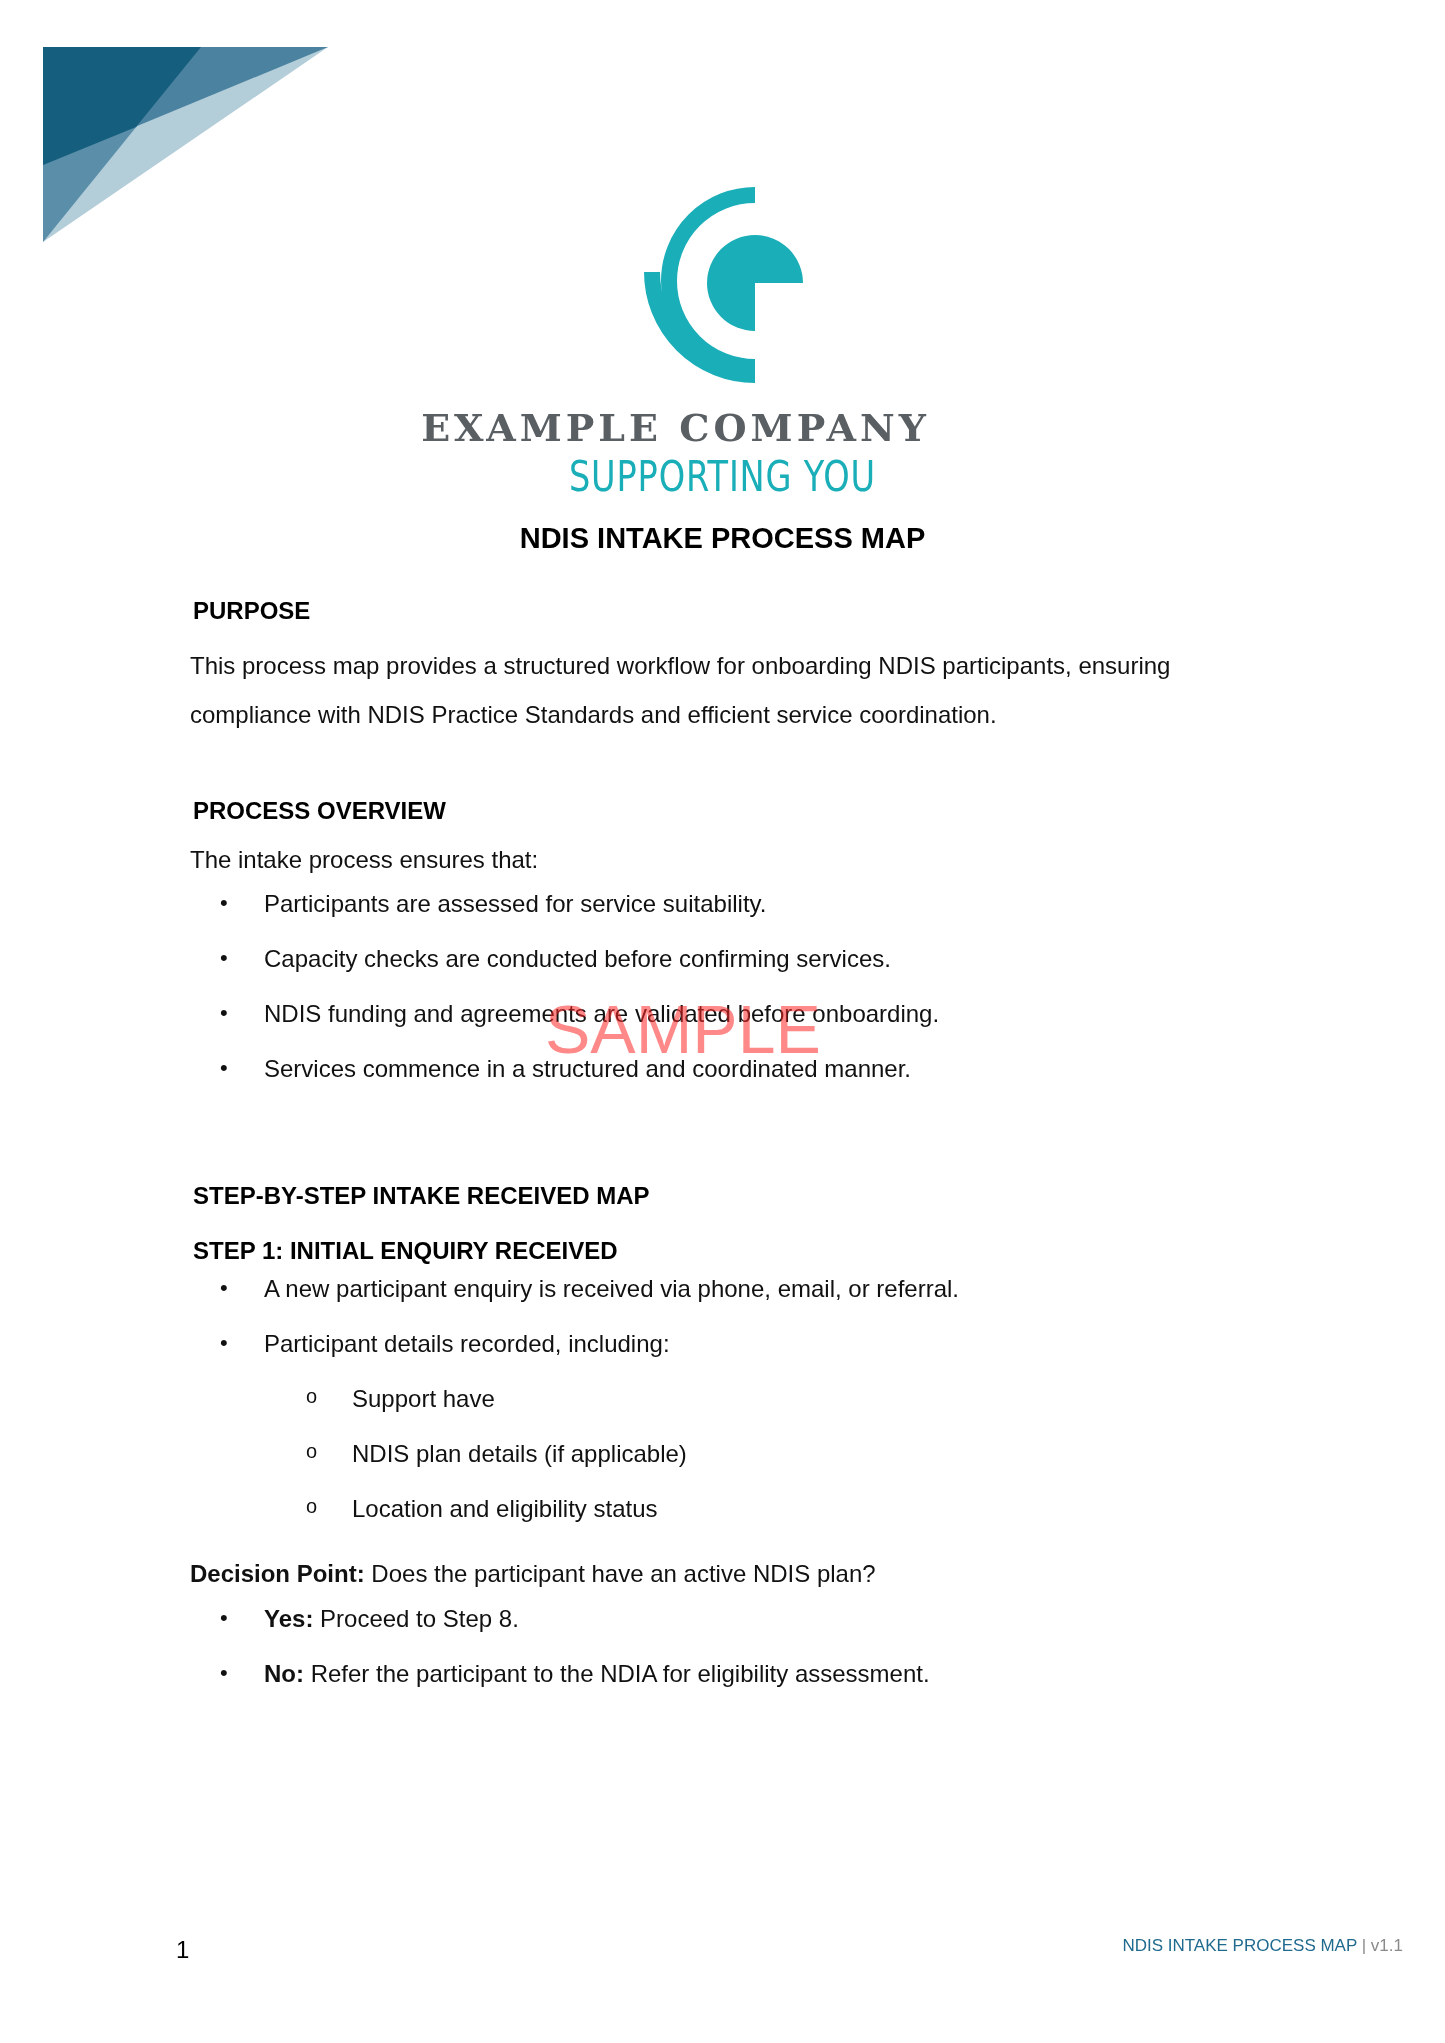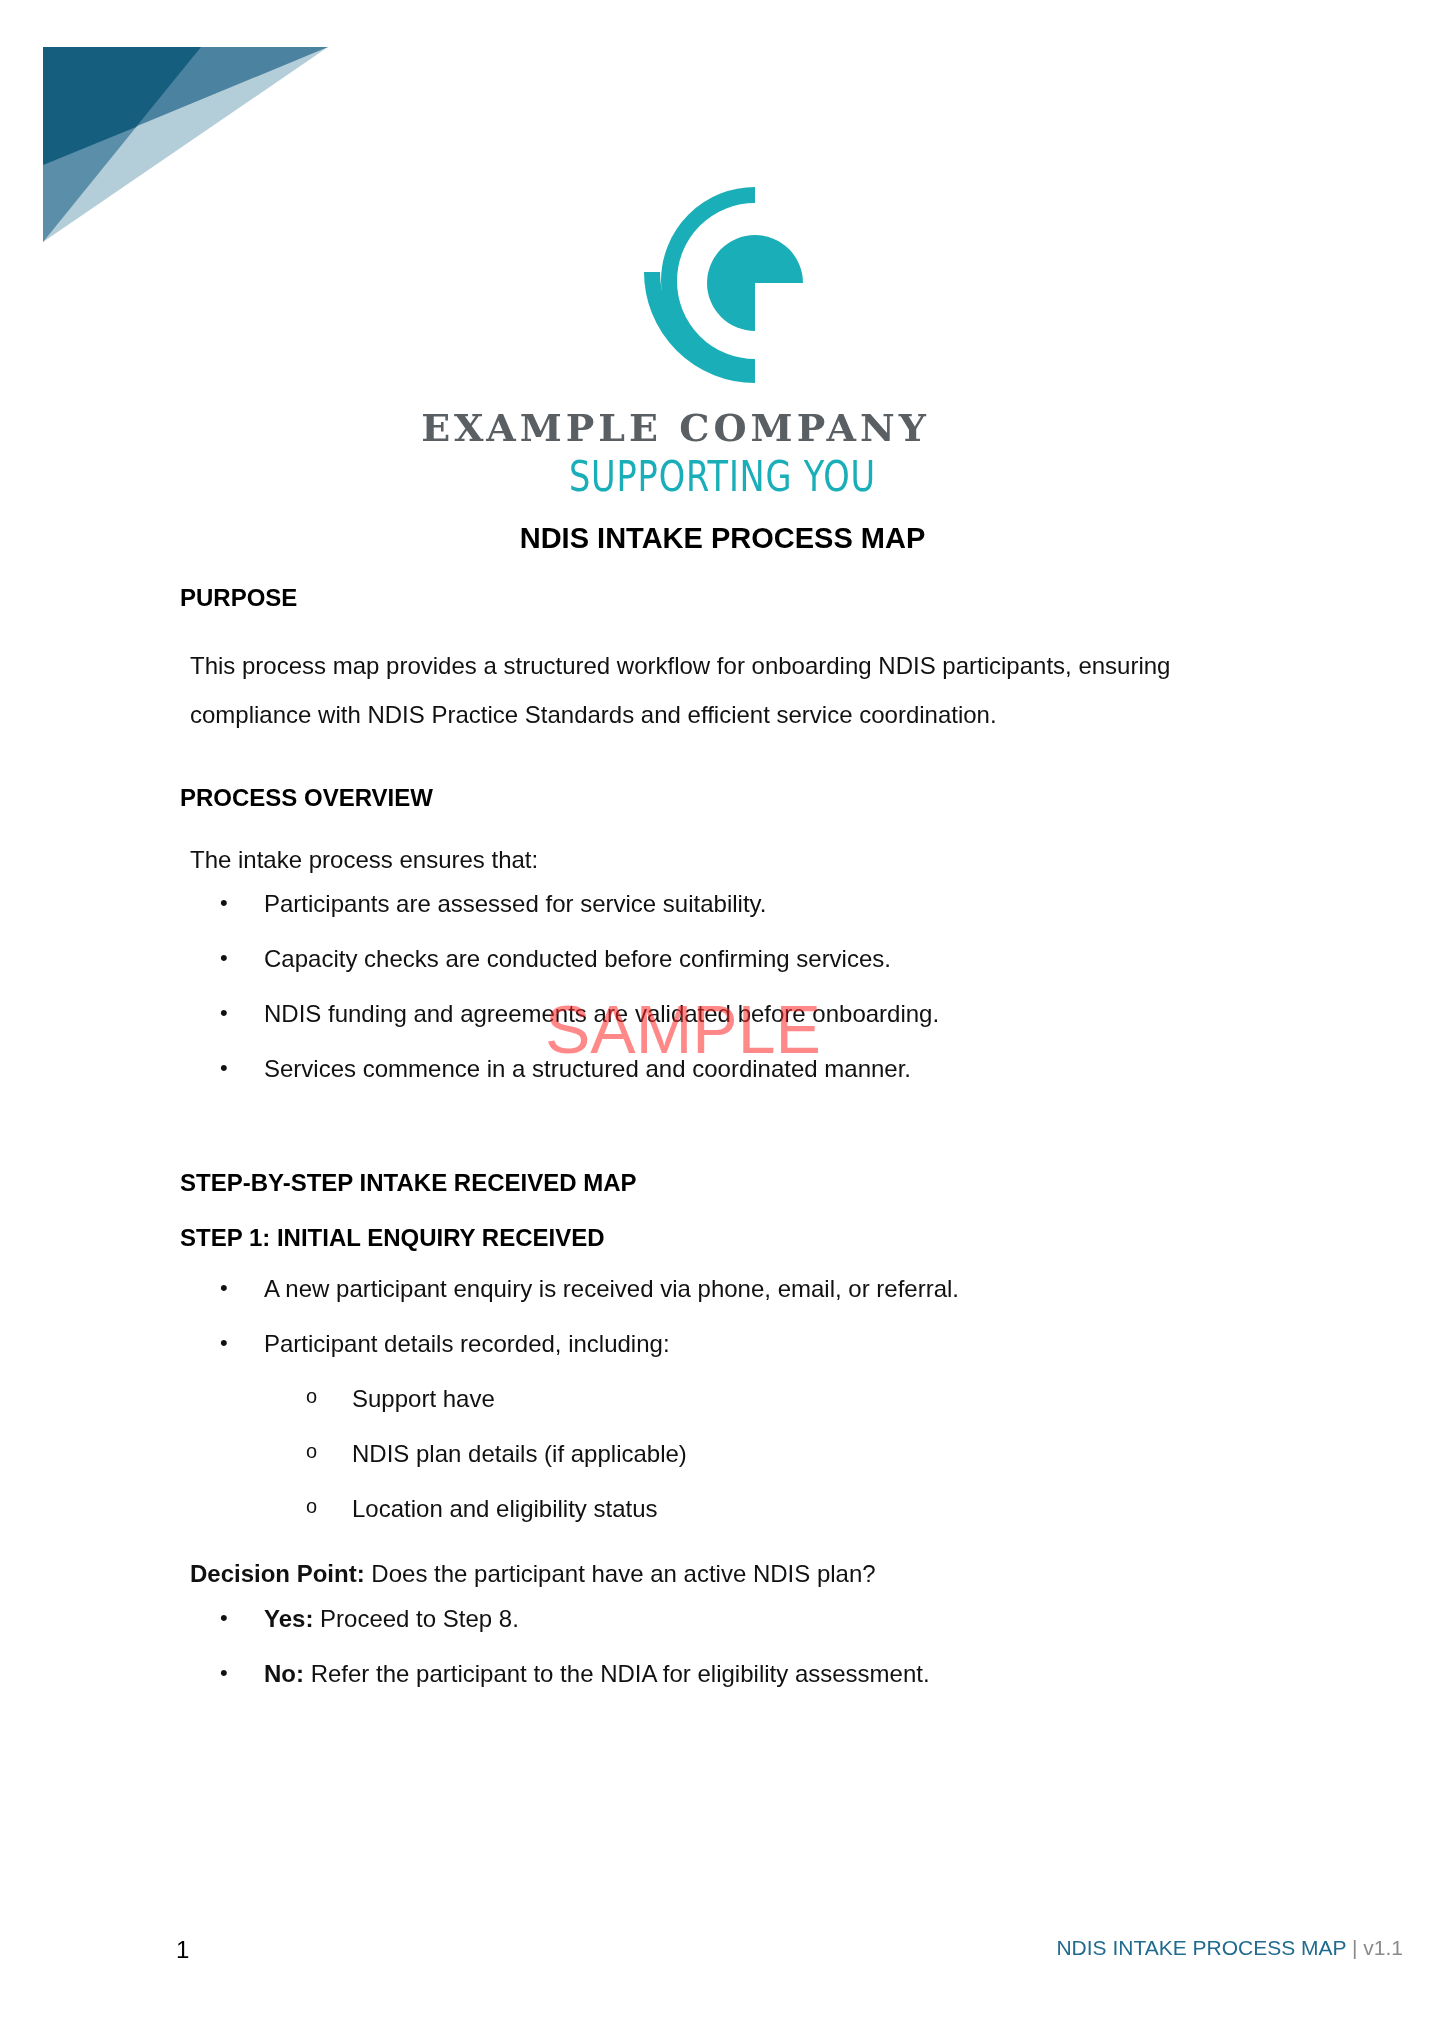--- a/index.html
+++ b/index.html
@@ -17,33 +17,33 @@
   .tagline {
     position: absolute; left: 0; width: 1445px; top: 452px; text-align: center;
     font-family: "DejaVu Sans", sans-serif; font-weight: normal; font-size: 42px;
     color: #1aaeb8; letter-spacing: 1px; transform: scaleX(0.8);
   }
   .doc-title {
     position: absolute; left: 0; width: 1445px; top: 522px; text-align: center;
     font-weight: bold; font-size: 29px; color: #000;
   }
   .content { position: absolute; left: 176px; top: 580px; width: 1130px; }
-  .h { font-weight: bold; font-size: 24px; margin: 4px; color: #000; position: absolute; left: 0; }
+  .h { font-weight: bold; font-size: 24px; margin: 17px; color: #000; position: absolute; left: 0; }
   .p { font-size: 24px; line-height: 36px; margin: 14px; position: absolute; left: 0; }
   .li { position: absolute; left: 0; font-size: 24px; }
   .bullet { position: absolute; left: 44px; font-size: 22px; }
   .li-text { position: absolute; left: 88px; white-space: nowrap; }
   .sub-bullet { position: absolute; left: 130px; font-size: 20px; }
   .sub-text { position: absolute; left: 176px; white-space: nowrap; }
   .watermark {
     position: absolute; left: 545px; top: 990px; font-size: 68px; color: rgba(255,40,40,0.55);
     font-family: "Liberation Sans", sans-serif; letter-spacing: 0px; pointer-events: none;
   }
   .footer-page { position: absolute; left: 176px; top: 1936px; font-size: 24px; color: #000; }
-  .footer-title { position: absolute; right: 42px; top: 1936px; font-size: 21px; }
+  .footer-title { position: absolute; right: 42px; top: 1936px; font-size: 17px; }
   .footer-title .t { color: #1f6a8e; }
   .footer-title .v { color: #8a8a8a; }
 </style>
 </head>
 <body>
 
 <svg class="corner" viewBox="0 0 285 195">
   <polygon points="0,0 285,0 0,195" fill="#b3cdd9"></polygon>
   <polygon points="0,0 285,0 0,118" fill="#4a82a0"></polygon>
   <polygon points="0,0 158,0 0,195" fill="#4a82a0" opacity="0.85"></polygon>

